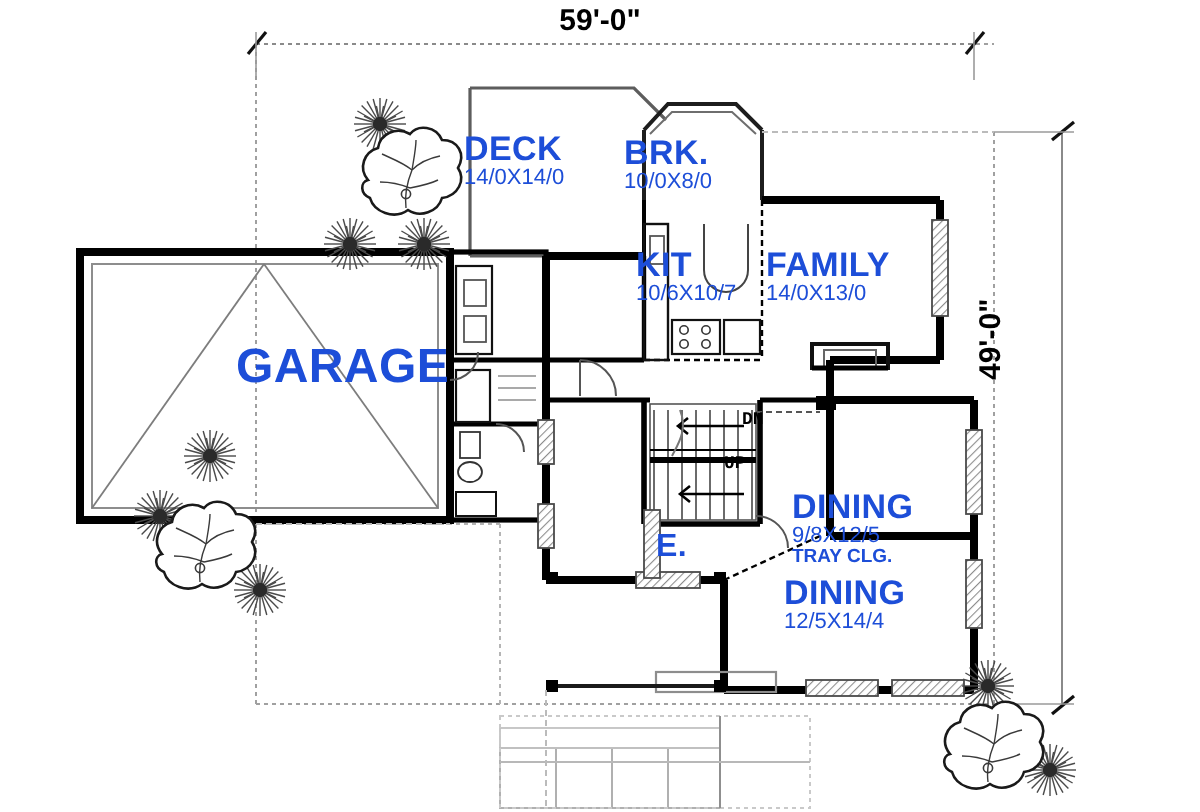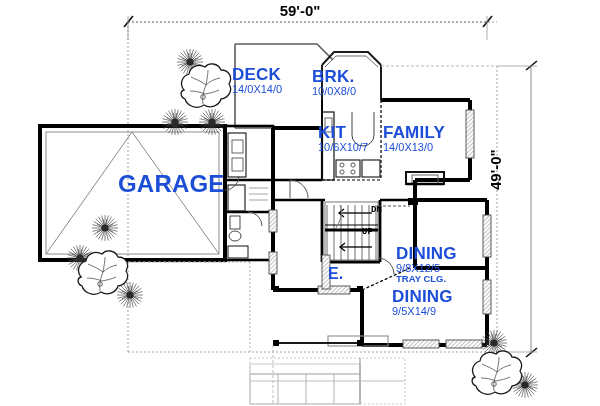--- a/index.html
+++ b/index.html
@@ -390,21 +390,21 @@
   </div>
 
   <div class="room-label" style="left:396px; top:198px; width:100px;">
     <span class="rname" style="font-size:17px;margin-top:47px;">DINING</span>
     <span class="rdim" style="font-size:11px;">9/8X12/5</span>
     <span class="rnote" style="font-size:9.5px;">TRAY CLG.</span>
   </div>
 
   <div class="room-label" style="left:392px; top:288px; width:100px;">
     <span class="rname" style="font-size:17px;">DINING</span>
-    <span class="rdim" style="font-size:11px;">9/5X14/9</span>
+    <span class="rdim" style="font-size:11px;">12/5X14/4</span>
   </div>
 
   <div class="room-label" style="left:328px; top:266px; width:40px;">
     <span class="rname" style="font-size:16px;">E.</span>
   </div>
 
   <div class="stair-tag" style="left:371px; top:205px; font-size:9px;">DN</div>
 
   <div class="stair-tag" style="left:362px; top:227px; font-size:9px;">UP</div>
 

